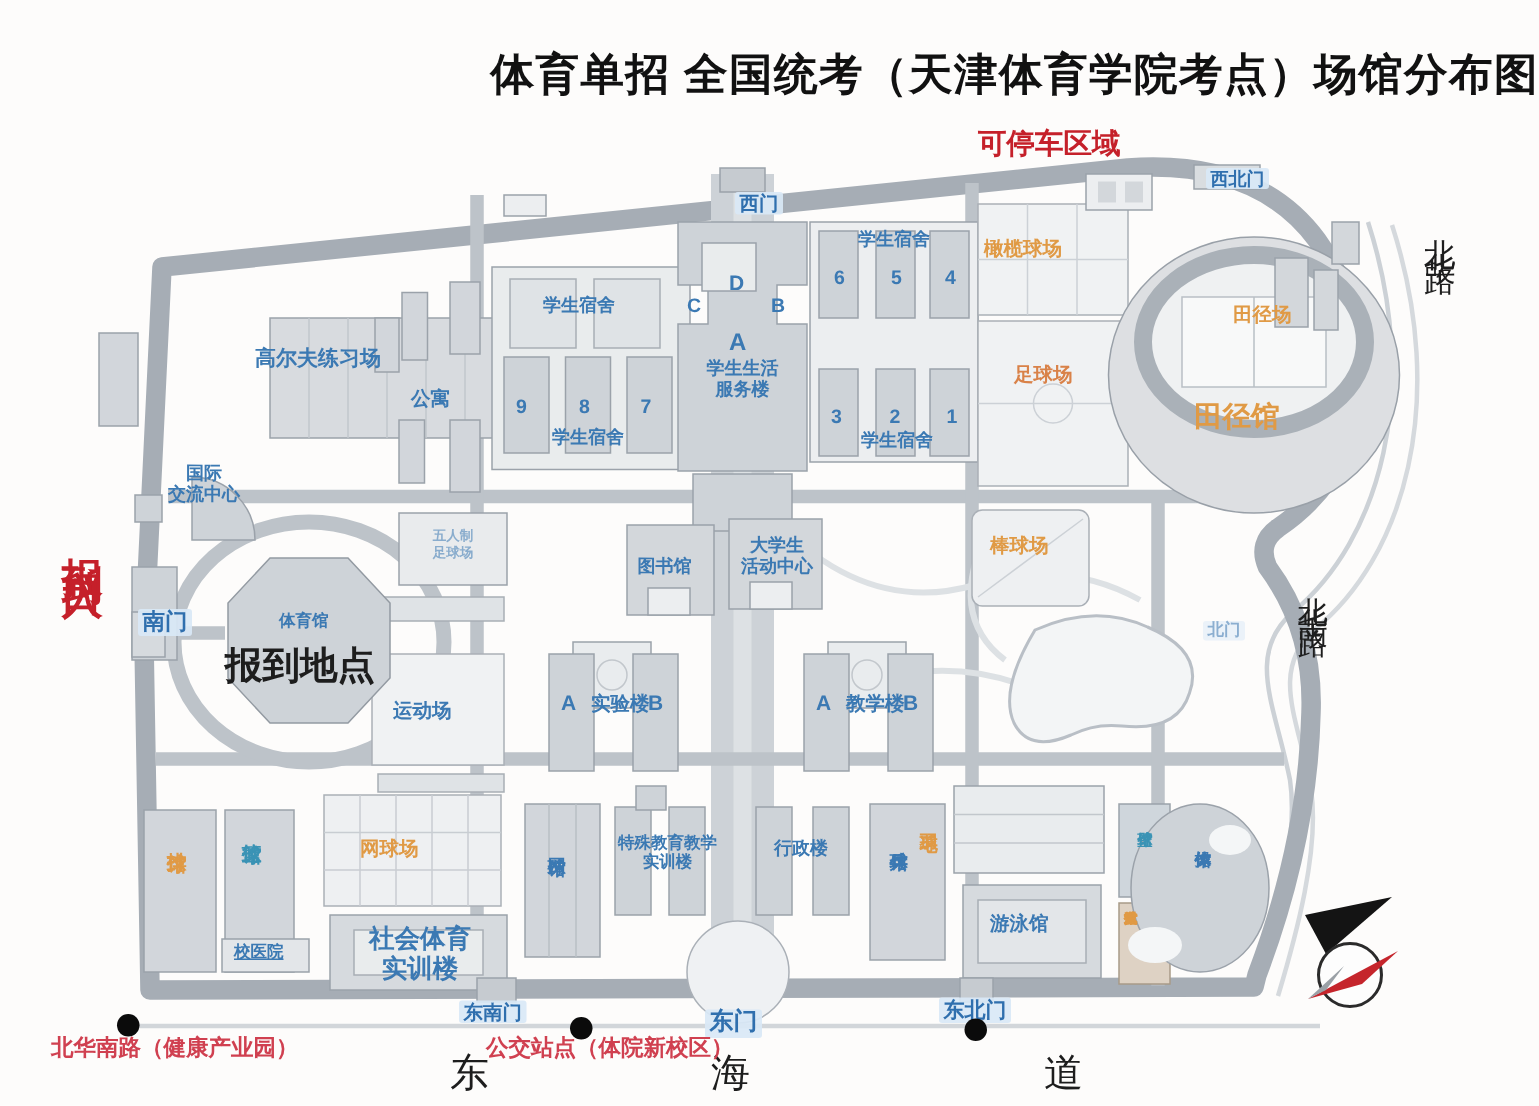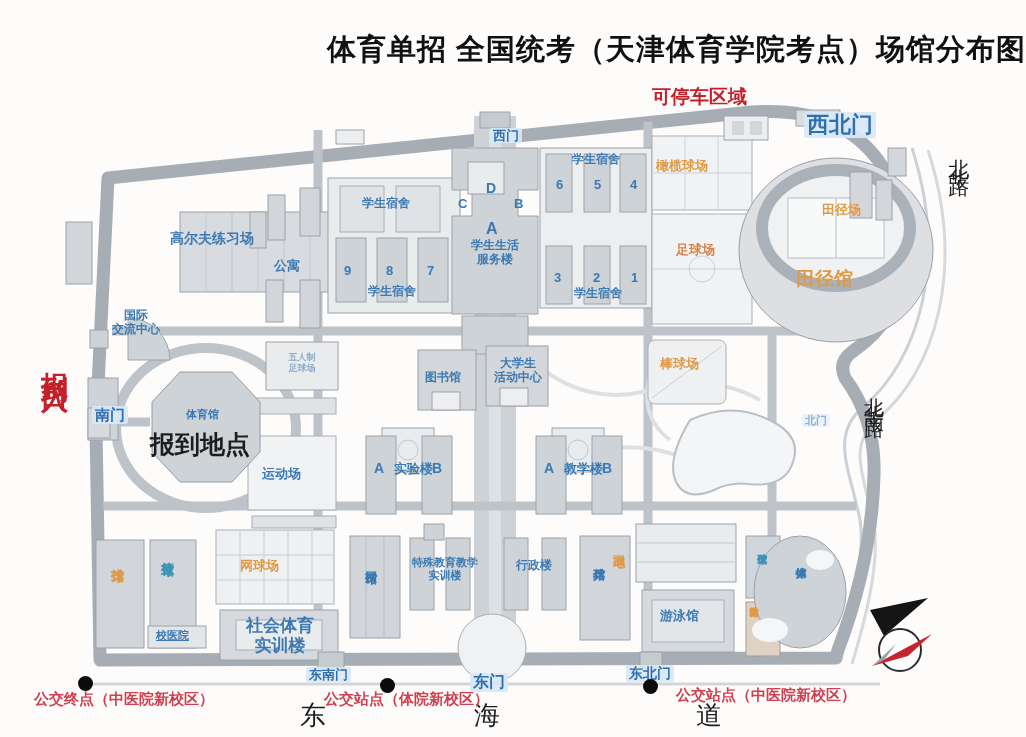--- a/index.html
+++ b/index.html
@@ -185,21 +185,21 @@
       <polygon points="872,666 896,644 884,660" fill="#9aa0a6"></polygon>
     </g>
   </svg>
 
   <div class="title">体育单招 全国统考（天津体育学院考点）场馆分布图</div>
 
   <div class="lbl red" style="left:652px;top:86px;font-size:19px;">可停车区域</div>
   <div class="lbl red vert" style="left:38px;top:350px;font-size:27px;height:175px;letter-spacing:6px;">报到入口</div>
   <div class="lbl black bold" style="left:150px;top:430px;font-size:25px;">报到地点</div>
 
-  <div class="lbl gate" style="left:804px;top:112px;font-size:22px;">西北门</div>
+  <div class="lbl gate" style="left:804px;top:112px;font-size:12px;">西北门</div>
   <div class="lbl gate" style="left:490px;top:128px;font-size:13px;">西门</div>
   <div class="lbl gate" style="left:92px;top:406px;font-size:15px;">南门</div>
   <div class="lbl gate faint" style="left:802px;top:414px;font-size:11px;">北门</div>
   <div class="lbl gate" style="left:470px;top:673px;font-size:16px;">东门</div>
   <div class="lbl gate" style="left:306px;top:667px;font-size:13px;">东南门</div>
   <div class="lbl gate" style="left:626px;top:665px;font-size:14px;">东北门</div>
 
   <div class="lbl black vert" style="left:946px;top:142px;font-size:21px;letter-spacing:9px;">北华路</div>
   <div class="lbl black vert" style="left:862px;top:382px;font-size:20px;letter-spacing:7px;">北华南路</div>
   <div class="lbl black" style="left:300px;top:700px;font-size:26px;">东</div>
@@ -275,17 +275,16 @@
   <div class="lbl orange" style="left:660px;top:356px;font-size:13px;">棒球场</div>
   <div class="lbl orange vert" style="left:110px;top:558px;font-size:13px;height:78px;">排球馆</div>
   <div class="lbl teal vert" style="left:160px;top:552px;font-size:13px;height:82px;">篮球馆</div>
   <div class="lbl orange" style="left:240px;top:558px;font-size:13px;">网球场</div>
   <div class="lbl orange vert" style="left:612px;top:546px;font-size:12px;height:62px;">羽毛球</div>
   <div class="lbl orange vert" style="left:748px;top:600px;font-size:9px;height:50px;line-height:1.1;">重竞技武术馆</div>
 
   <div class="dot" style="left:78px;top:676px;"></div>
   <div class="dot" style="left:380px;top:678px;"></div>
   <div class="dot" style="left:643px;top:679px;"></div>
-  <div class="lbl busred" style="left:34px;top:690px;font-size:15px;">公交终点（中医院新校区）</div>
+  <div class="lbl busred" style="left:34px;top:690px;font-size:15px;">北华南路（健康产业园）</div>
   <div class="lbl busred" style="left:324px;top:690px;font-size:15px;">公交站点（体院新校区）</div>
-  <div class="lbl busred" style="left:676px;top:686px;font-size:15px;">公交站点（中医院新校区）</div>
 
 </div>
 
 </body></html>

